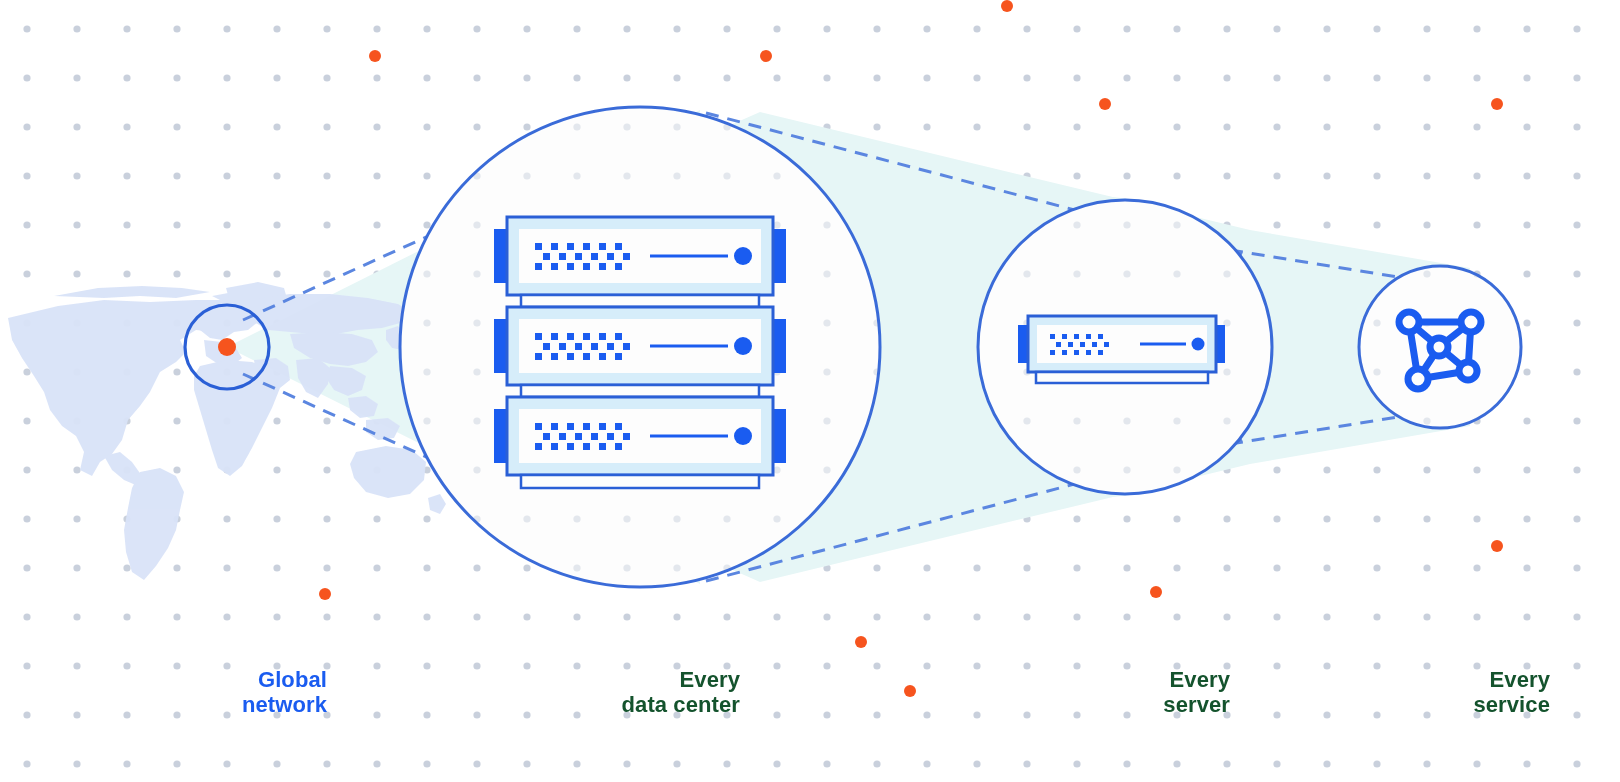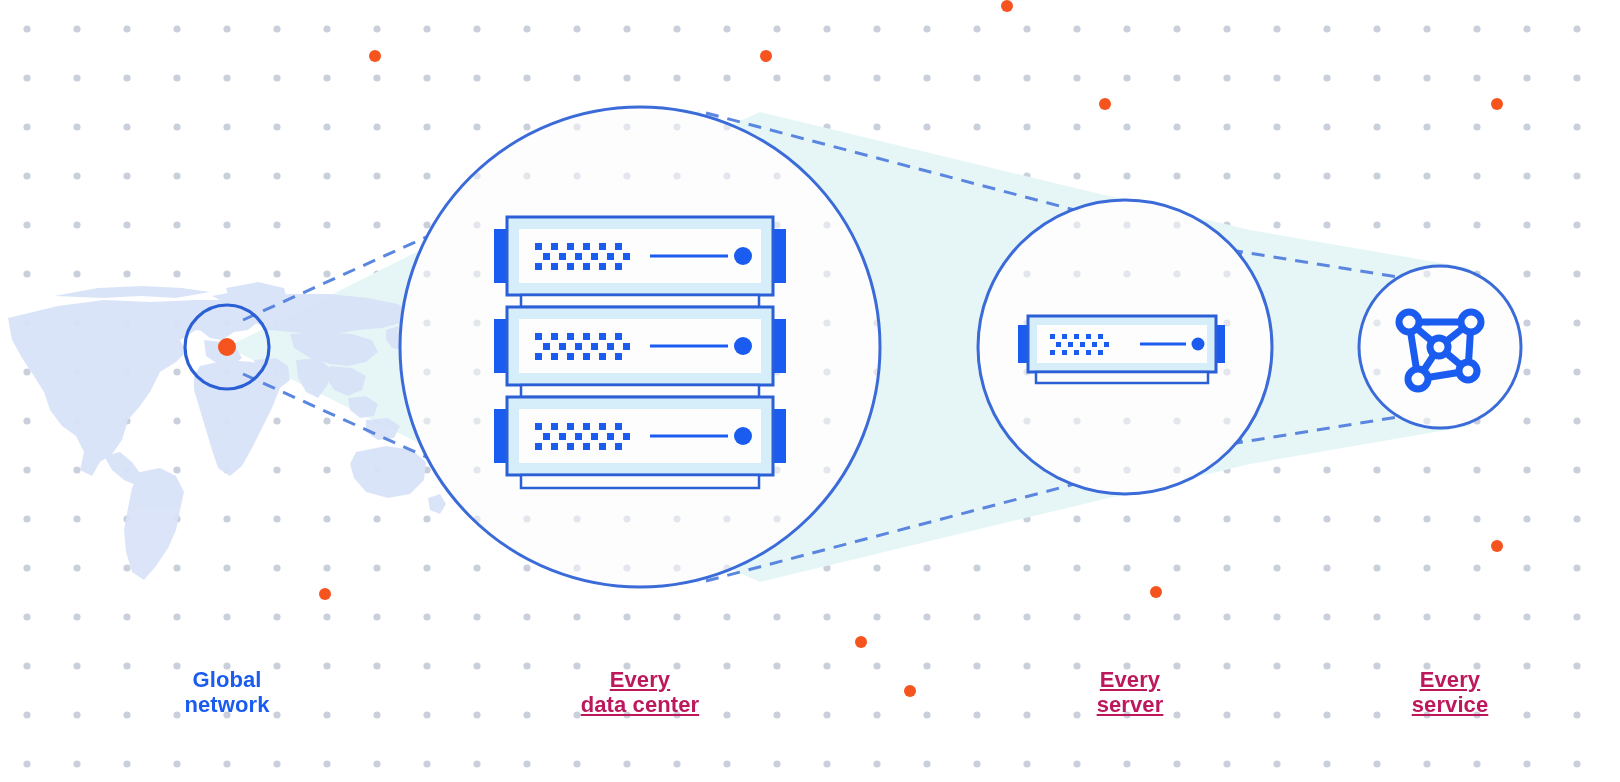--- a/index.html
+++ b/index.html
@@ -7,29 +7,29 @@
     width:1620px;height:782px;
     background:#ffffff;
     font-family:"Liberation Sans", sans-serif;
     overflow:hidden;
     position:relative;
   }
   #stage{position:absolute;left:0;top:0;width:1620px;height:782px;}
   svg.layer{position:absolute;left:0;top:0;width:1620px;height:782px;display:block;}
   .label{
     position:absolute;
-    text-align:center;
+    text-align:right;
     font-size:22px;
     line-height:25px;
     font-weight:700;
     letter-spacing:0.1px;
     white-space:pre-line;
     user-select:none;
   }
-  .label.dark{color:#be185d;text-decoration:underline;}
+  .label.dark{color:#14532d;}
   .label.blue{color:#1a5cf0;}
   #lbl-global{left:127px;top:667px;width:200px;}
   #lbl-dc{left:540px;top:667px;width:200px;}
   #lbl-server{left:1030px;top:667px;width:200px;}
   #lbl-service{left:1350px;top:667px;width:200px;}
 </style>
 </head>
 <body>
 
 <div id="stage">

